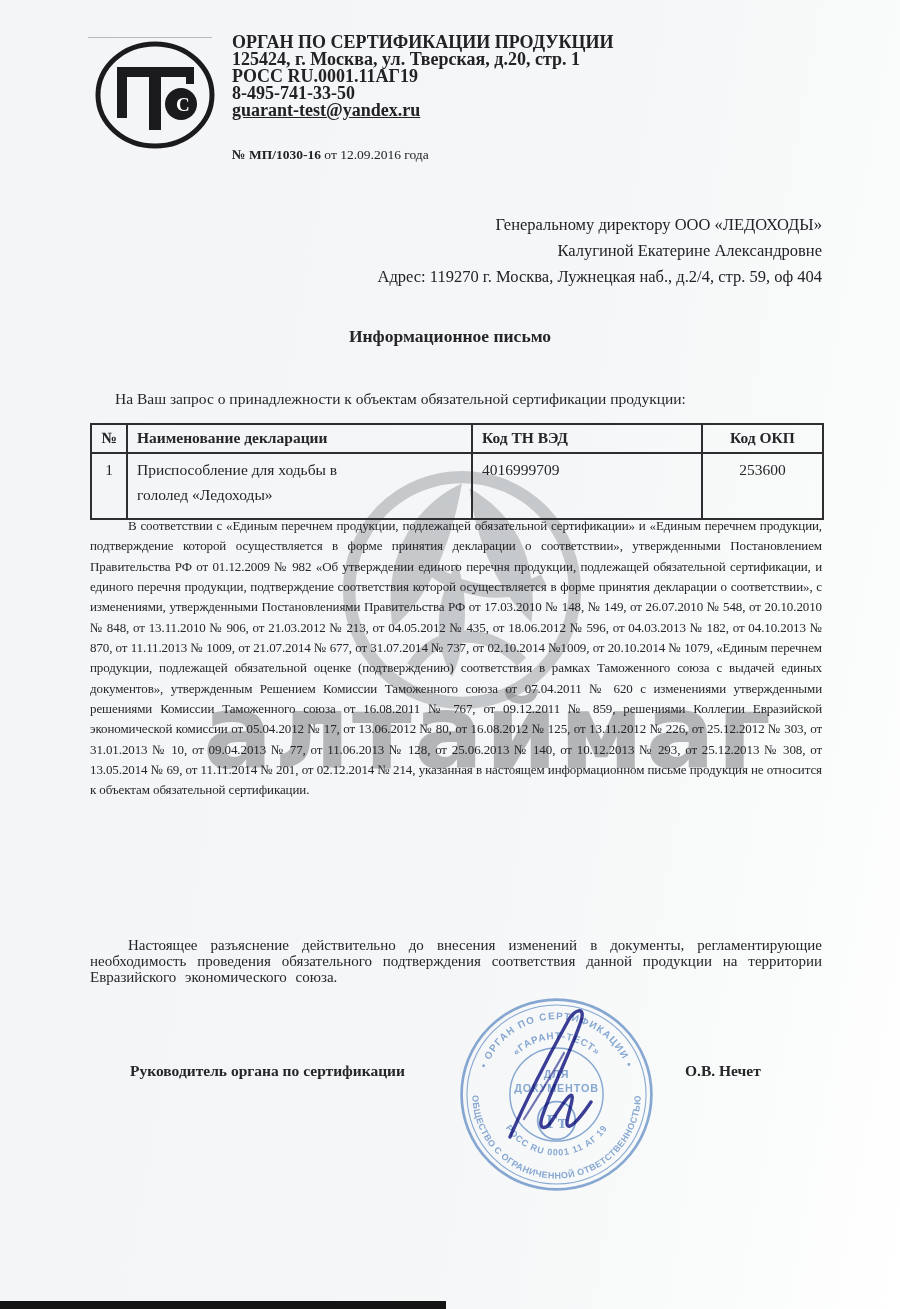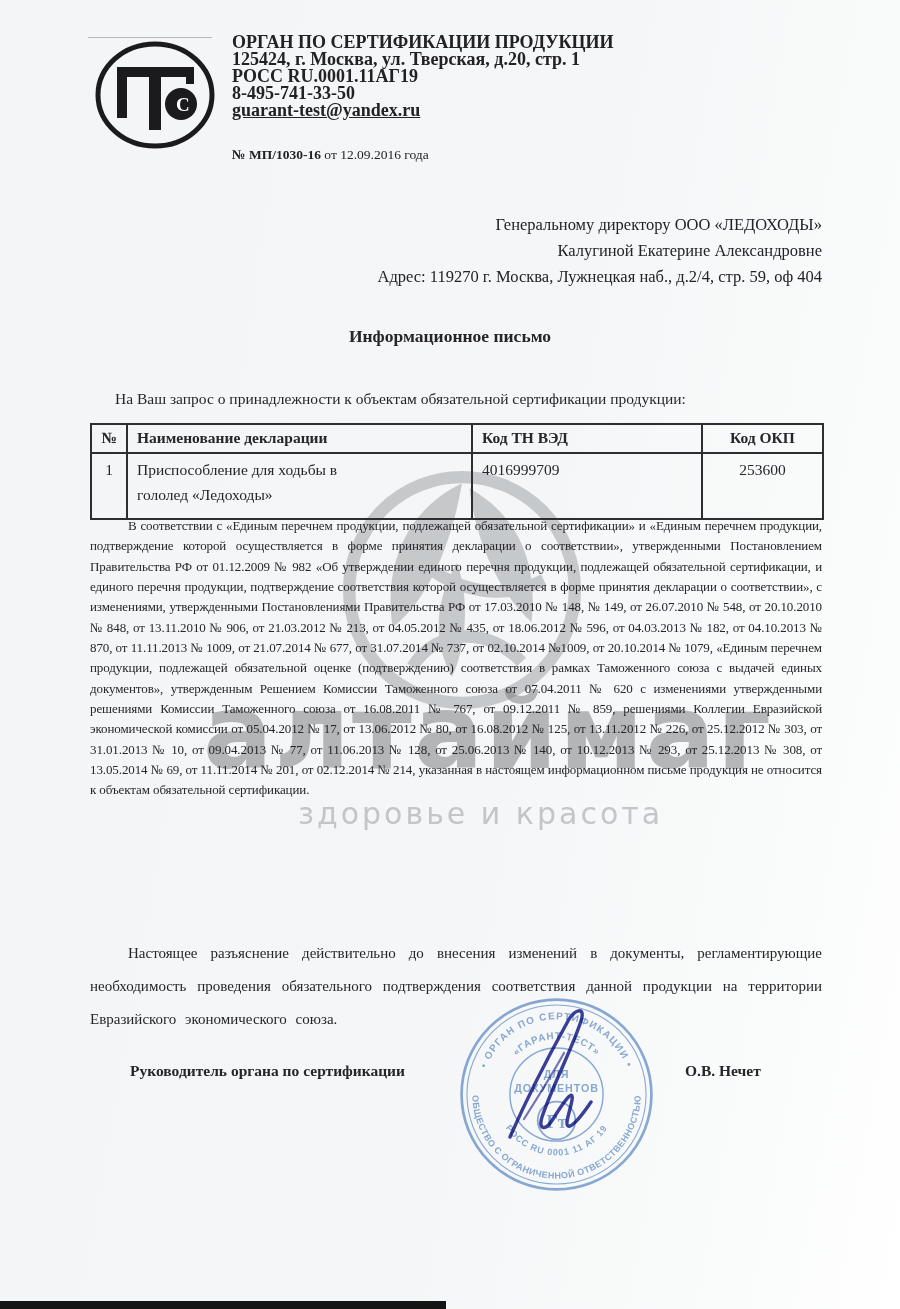--- a/index.html
+++ b/index.html
@@ -44,21 +44,21 @@
   .ptable td { padding:3px 9px 11px; line-height:25px; }
   .ptable td .clamp { max-width:252px; display:inline-block; }
   .ptable tr.body-row { height:53px; }
   
   .p1 {
     position:absolute; left:90px; top:516px; width:732px; max-height:412px; overflow:hidden;
     font-size:13px; line-height:20.35px; text-align:justify; text-indent:38px; letter-spacing:-0.1px;
   }
   .p2 {
     position:absolute; left:90px; top:937px; width:732px;
-    font-size:15px; line-height:33px; text-align:justify; text-indent:38px; word-spacing:5px;
+    font-size:15px; line-height:16px; text-align:justify; text-indent:38px; word-spacing:5px;
   }
   .sig-row { position:absolute; left:90px; top:1062px; width:732px; font-weight:bold; font-size:15.5px;margin-left:40px; }
   .sig-name { position:absolute; left:555px; top:0; }
   
   .stamp { position:absolute; left:458px; top:996px; width:197px; height:197px; z-index:3; opacity:.88; mix-blend-mode:multiply; }
   .scribble { position:absolute; left:494px; top:1001px; width:108px; height:150px; z-index:4; mix-blend-mode:multiply; }
   .scan-bar { position:absolute; left:0; bottom:0; width:446px; height:8px; background:#141414; z-index:5; }
 </style>
 </head>
 <body>
@@ -72,21 +72,20 @@
         <path d="M52,62 C82,98 126,112 166,92"></path>
         <path d="M60,162 C80,130 122,130 148,158"></path>
       </g>
       <g fill="#82878a">
         <path d="M100,14 C58,34 36,76 44,130 C68,112 90,72 100,14 Z"></path>
         <path d="M106,18 C142,38 162,74 156,126 C132,104 112,66 106,18 Z"></path>
         <path d="M96,78 C78,108 76,142 92,170 C104,144 106,106 96,78 Z"></path>
       </g>
     </svg>
     <div class="wm-big">алтаймаг</div>
-    <div class="wm-sub">здоровье и красота</div>
   </div>
 
   <div class="content">
 
     <div class="scan-line"></div>
 
     <svg class="logo" viewBox="0 0 124 110">
       <ellipse cx="62" cy="55" rx="57" ry="51" fill="none" stroke="#1b1b1d" stroke-width="5"></ellipse>
       <g fill="#1b1b1d">
         <rect x="24" y="27" width="77" height="10"></rect>

